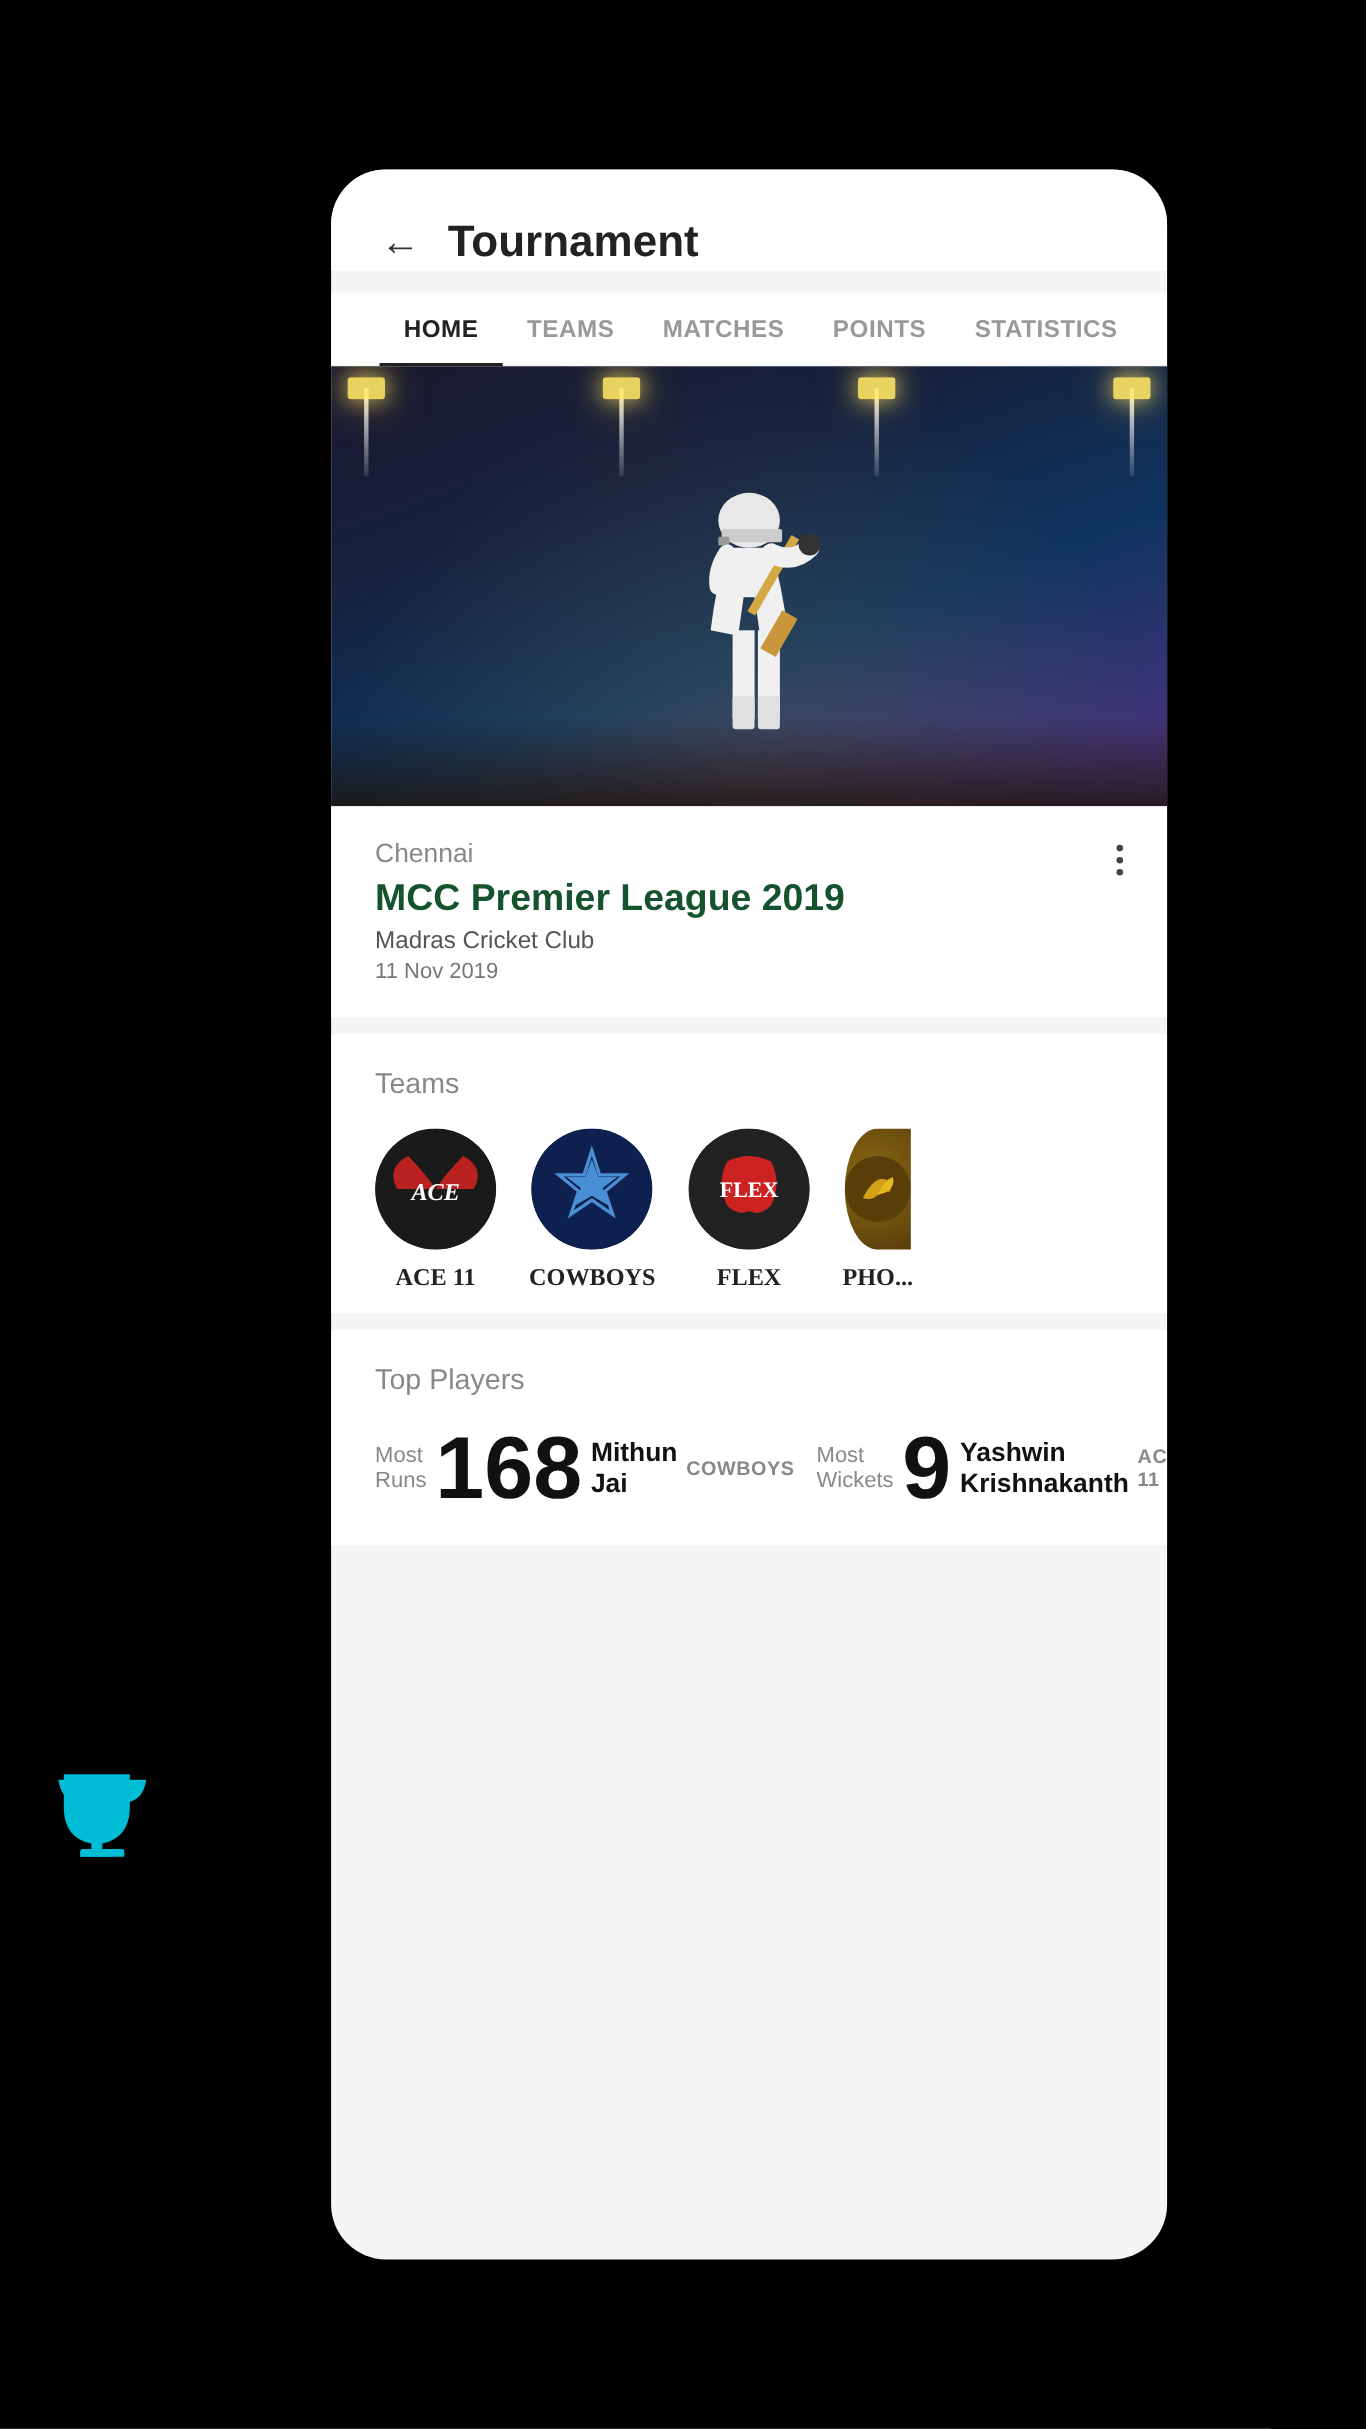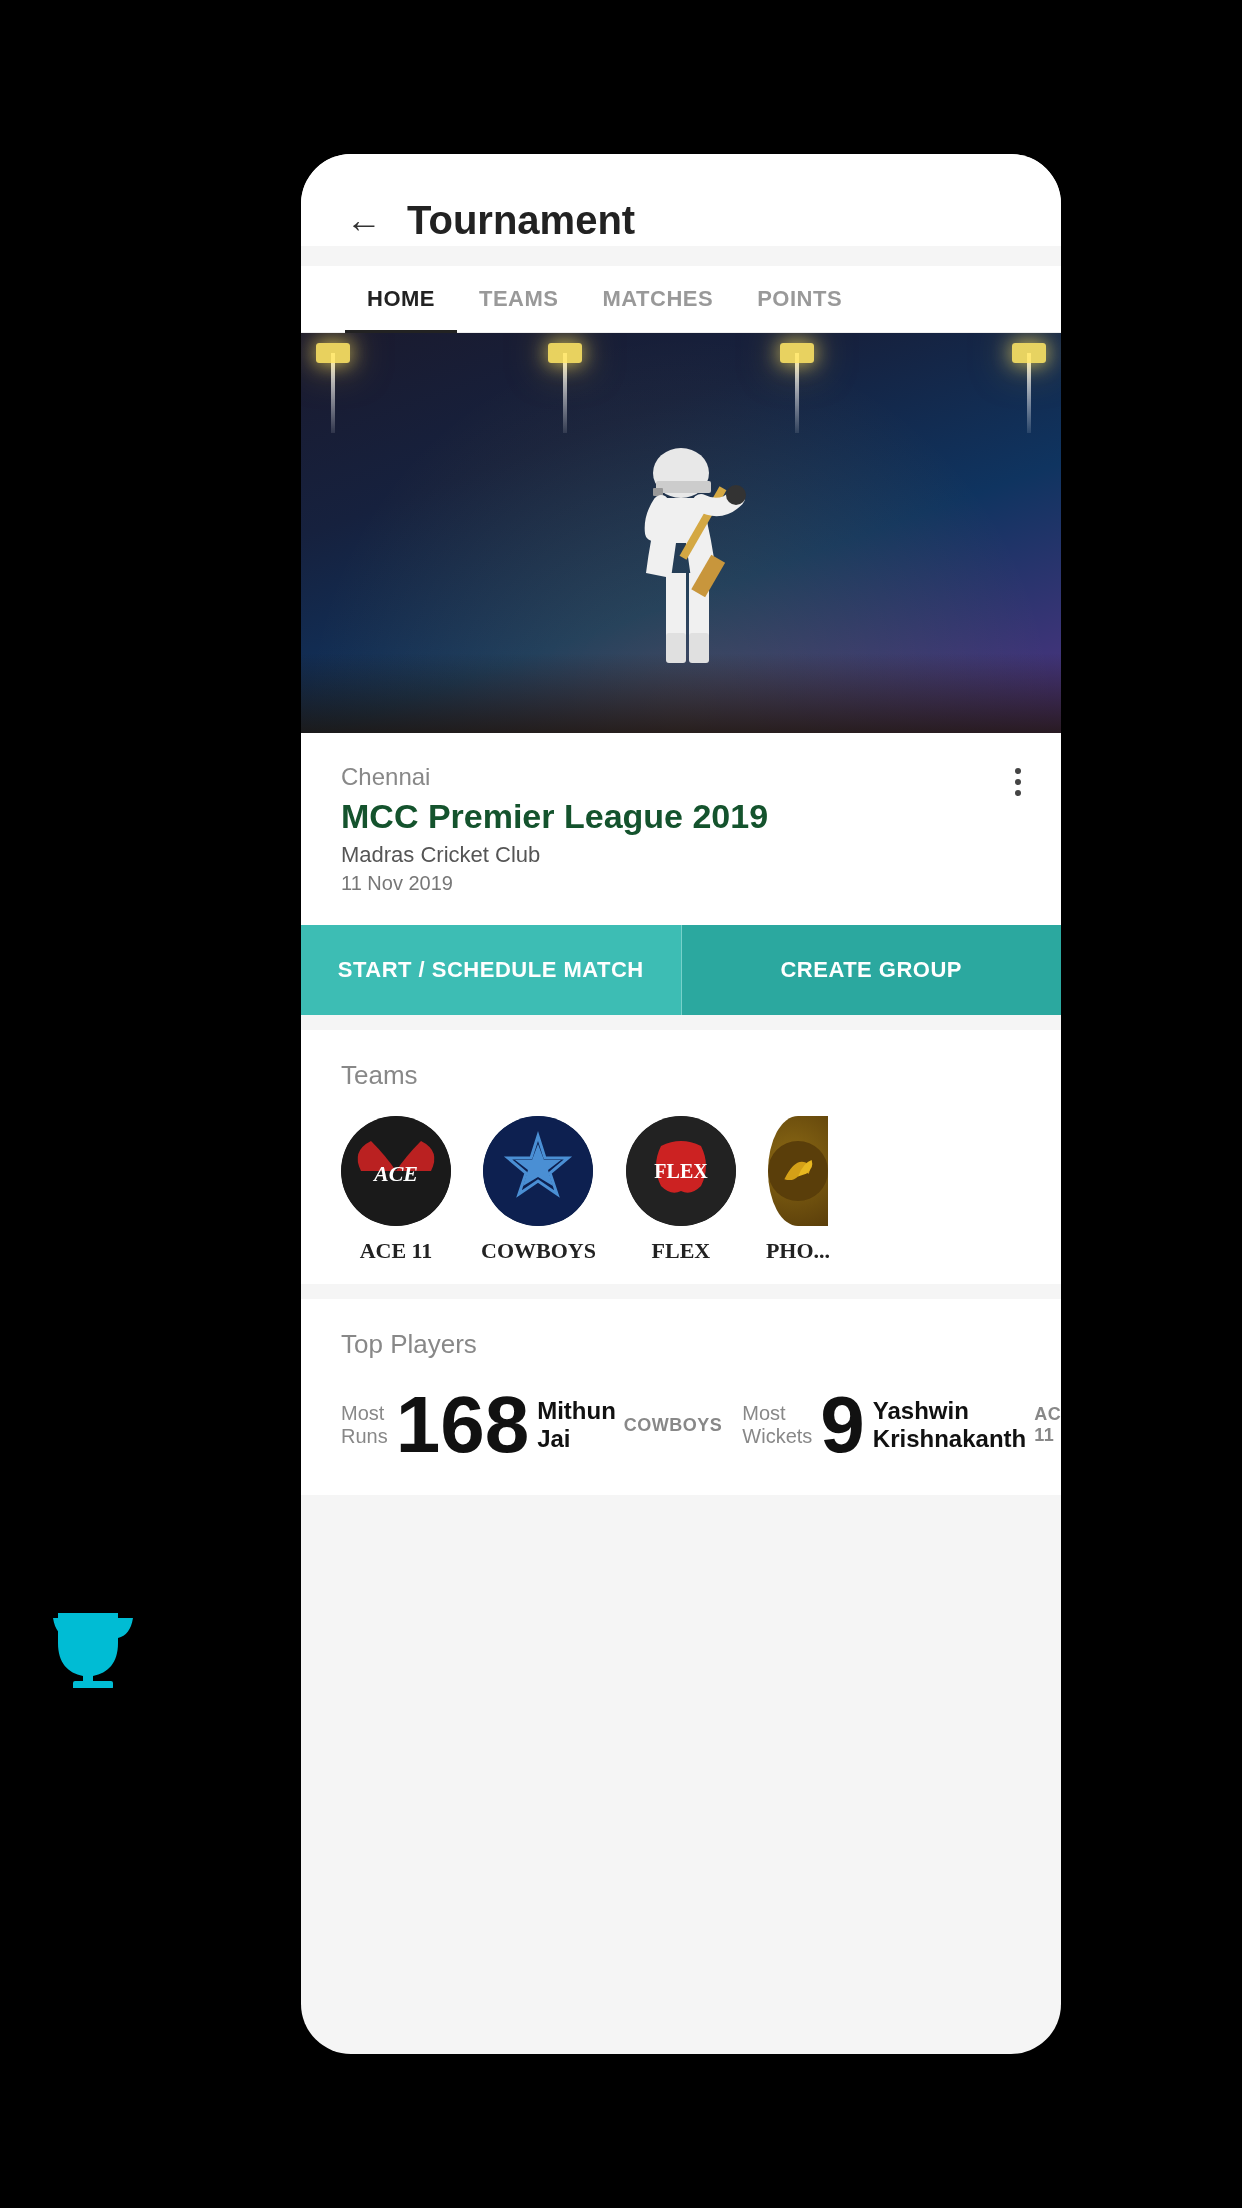--- a/index.html
+++ b/index.html
@@ -399,20 +399,21 @@
   <div class="header">
     <div class="back-btn">←</div>
     <div class="header-title">Tournament</div>
   </div>
 
   <div class="tabs">
     <div class="tab active">HOME</div>
     <div class="tab">TEAMS</div>
     <div class="tab">MATCHES</div>
     <div class="tab">POINTS</div>
+    <div class="tab">STATISTICS</div>
   </div>
 
   <div class="hero-image">
     <div class="hero-stadium"></div>
 
     <div class="hero-lights">
       <div class="light-tower"></div>
       <div class="light-tower"></div>
       <div class="light-tower"></div>
       <div class="light-tower"></div>
@@ -451,24 +452,20 @@
     <div class="info-title">MCC Premier League 2019</div>
     <div class="info-org">Madras Cricket Club</div>
     <div class="info-date">11 Nov 2019</div>
     <div class="more-btn">
       <div class="more-dot"></div>
       <div class="more-dot"></div>
       <div class="more-dot"></div>
     </div>
   </div>
 
-  <div class="action-buttons">
-    <div class="btn-schedule">START / SCHEDULE MATCH</div>
-    <div class="btn-create">CREATE GROUP</div>
-  </div>
 
   <div class="teams-section">
     <div class="section-title">Teams</div>
     <div class="teams-list">
 
       <div class="team-item">
         <div class="team-avatar ace">
           <svg viewBox="0 0 110 110" width="110" height="110">
             <circle cx="55" cy="55" r="55" fill="#1a1a1a"></circle>
 

